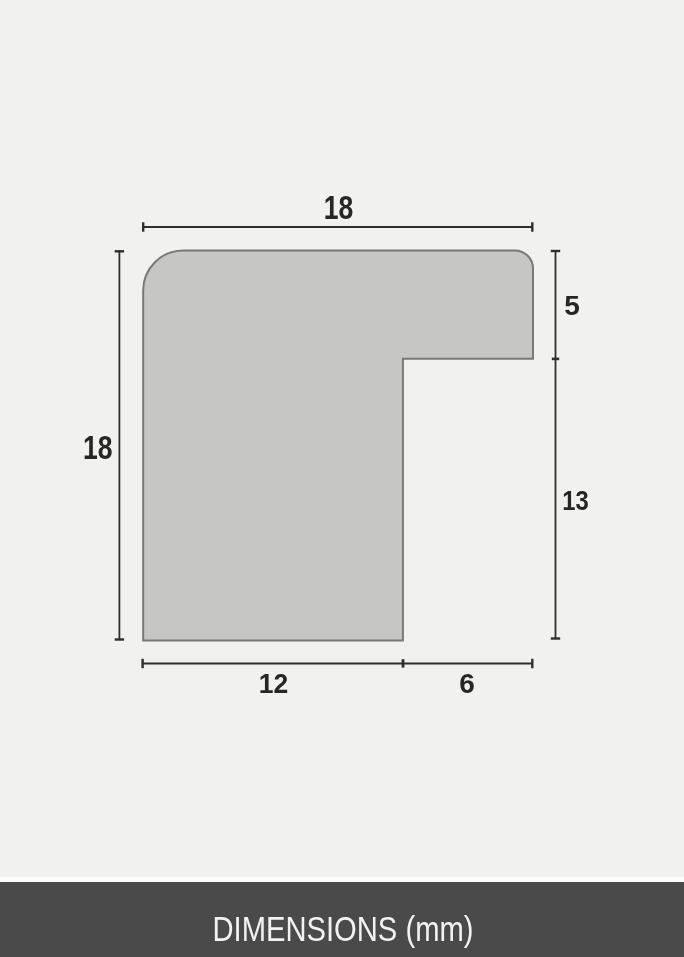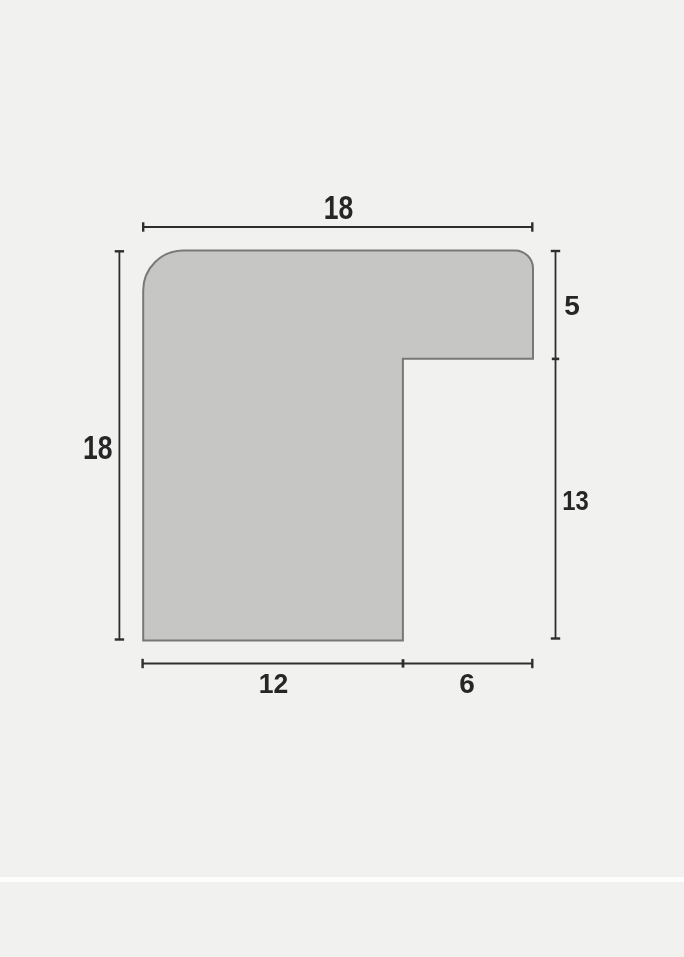--- a/index.html
+++ b/index.html
@@ -53,13 +53,18 @@
     <line x1="532.3" y1="658.8" x2="532.3" y2="668.2" stroke-width="2.4"></line>
   </g>
 
   <text x="273.4" y="693" font-size="28" font-weight="bold" fill="#262626" text-anchor="middle" textLength="29.5" lengthAdjust="spacingAndGlyphs">12</text>
 
   <text x="467" y="693" font-size="28" font-weight="bold" fill="#262626" text-anchor="middle">6</text>
 </svg>
 
 <div class="strip"></div>
 
+<div class="footer">
+      <svg width="684" height="75" viewBox="0 0 684 75">
+        <text x="343" y="59" font-size="34.5" fill="#f2f2f2" text-anchor="middle" textLength="261" lengthAdjust="spacingAndGlyphs">DIMENSIONS (mm)</text>
+      </svg>
+    </div>
 </div>
 
 </body></html>

